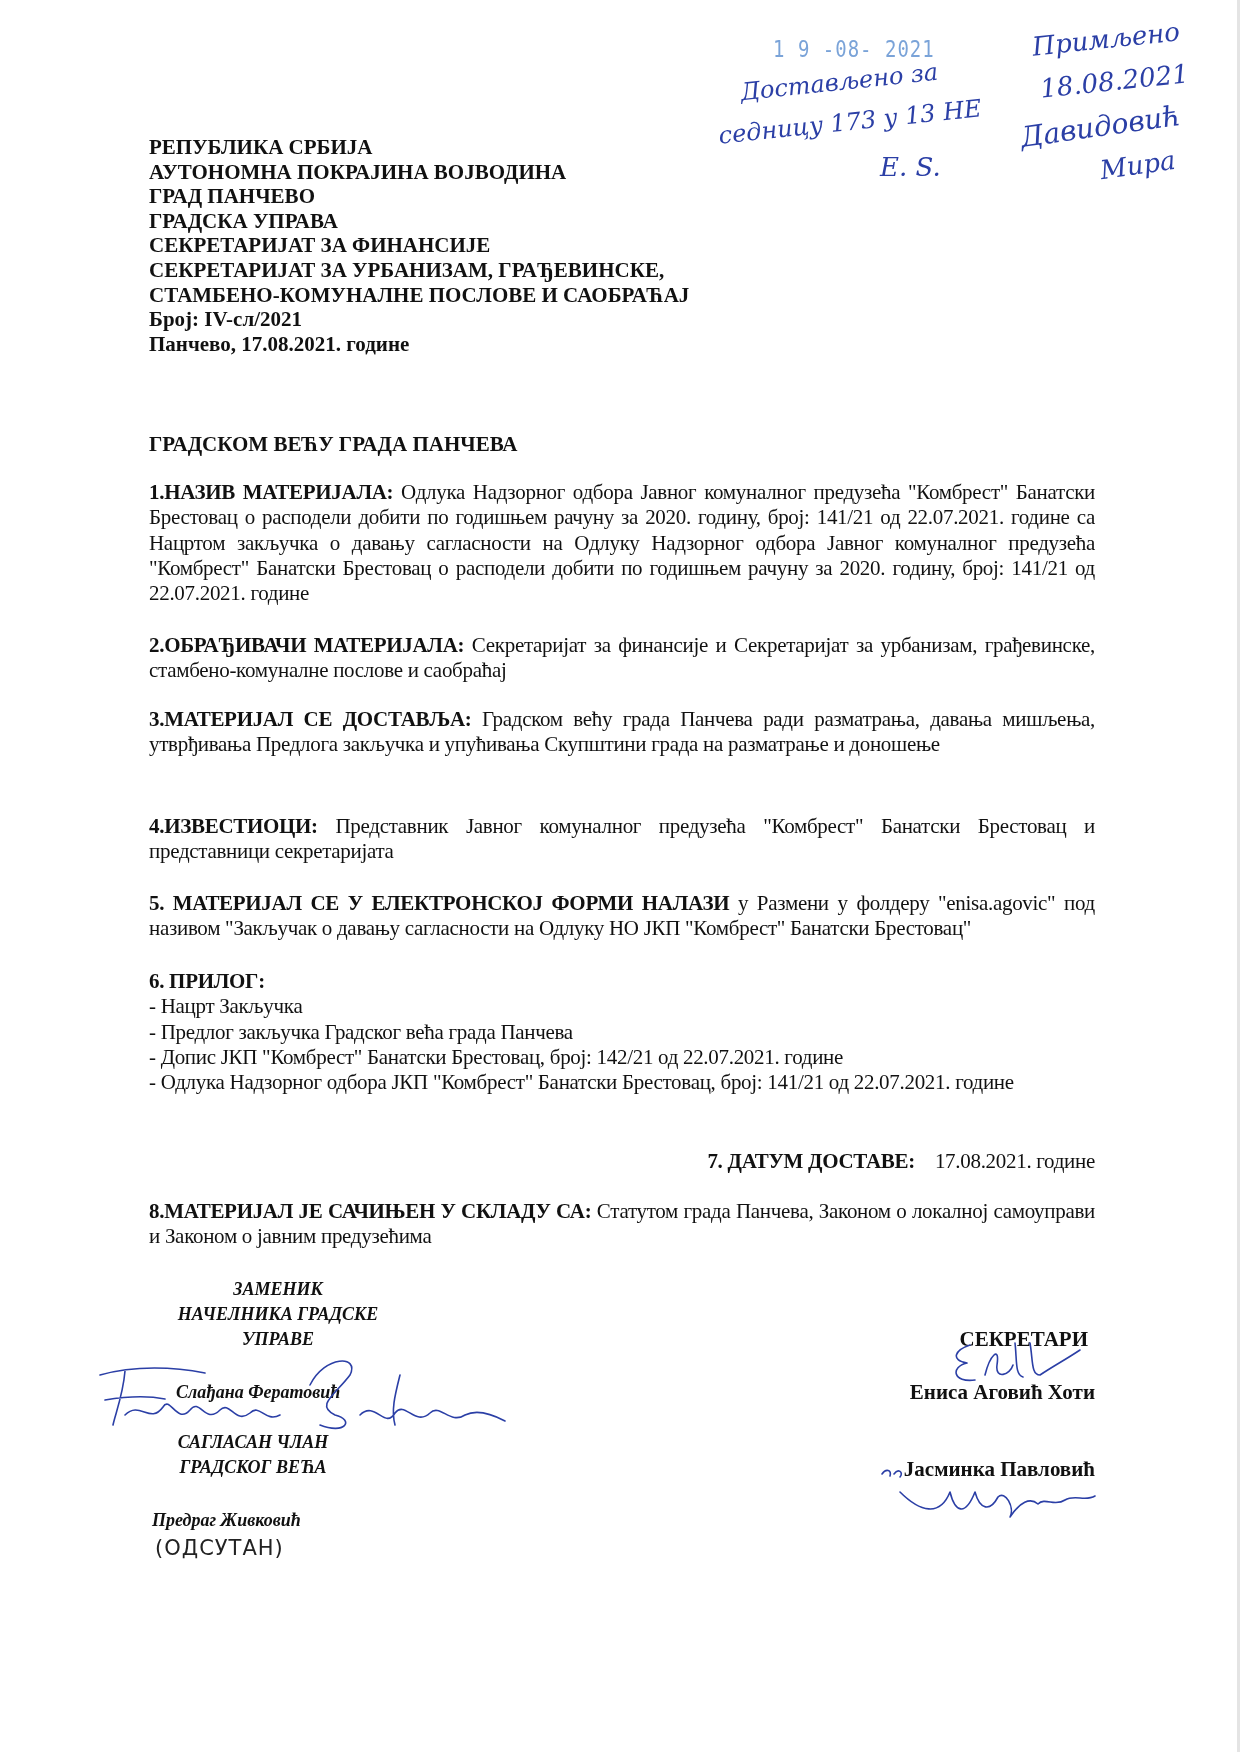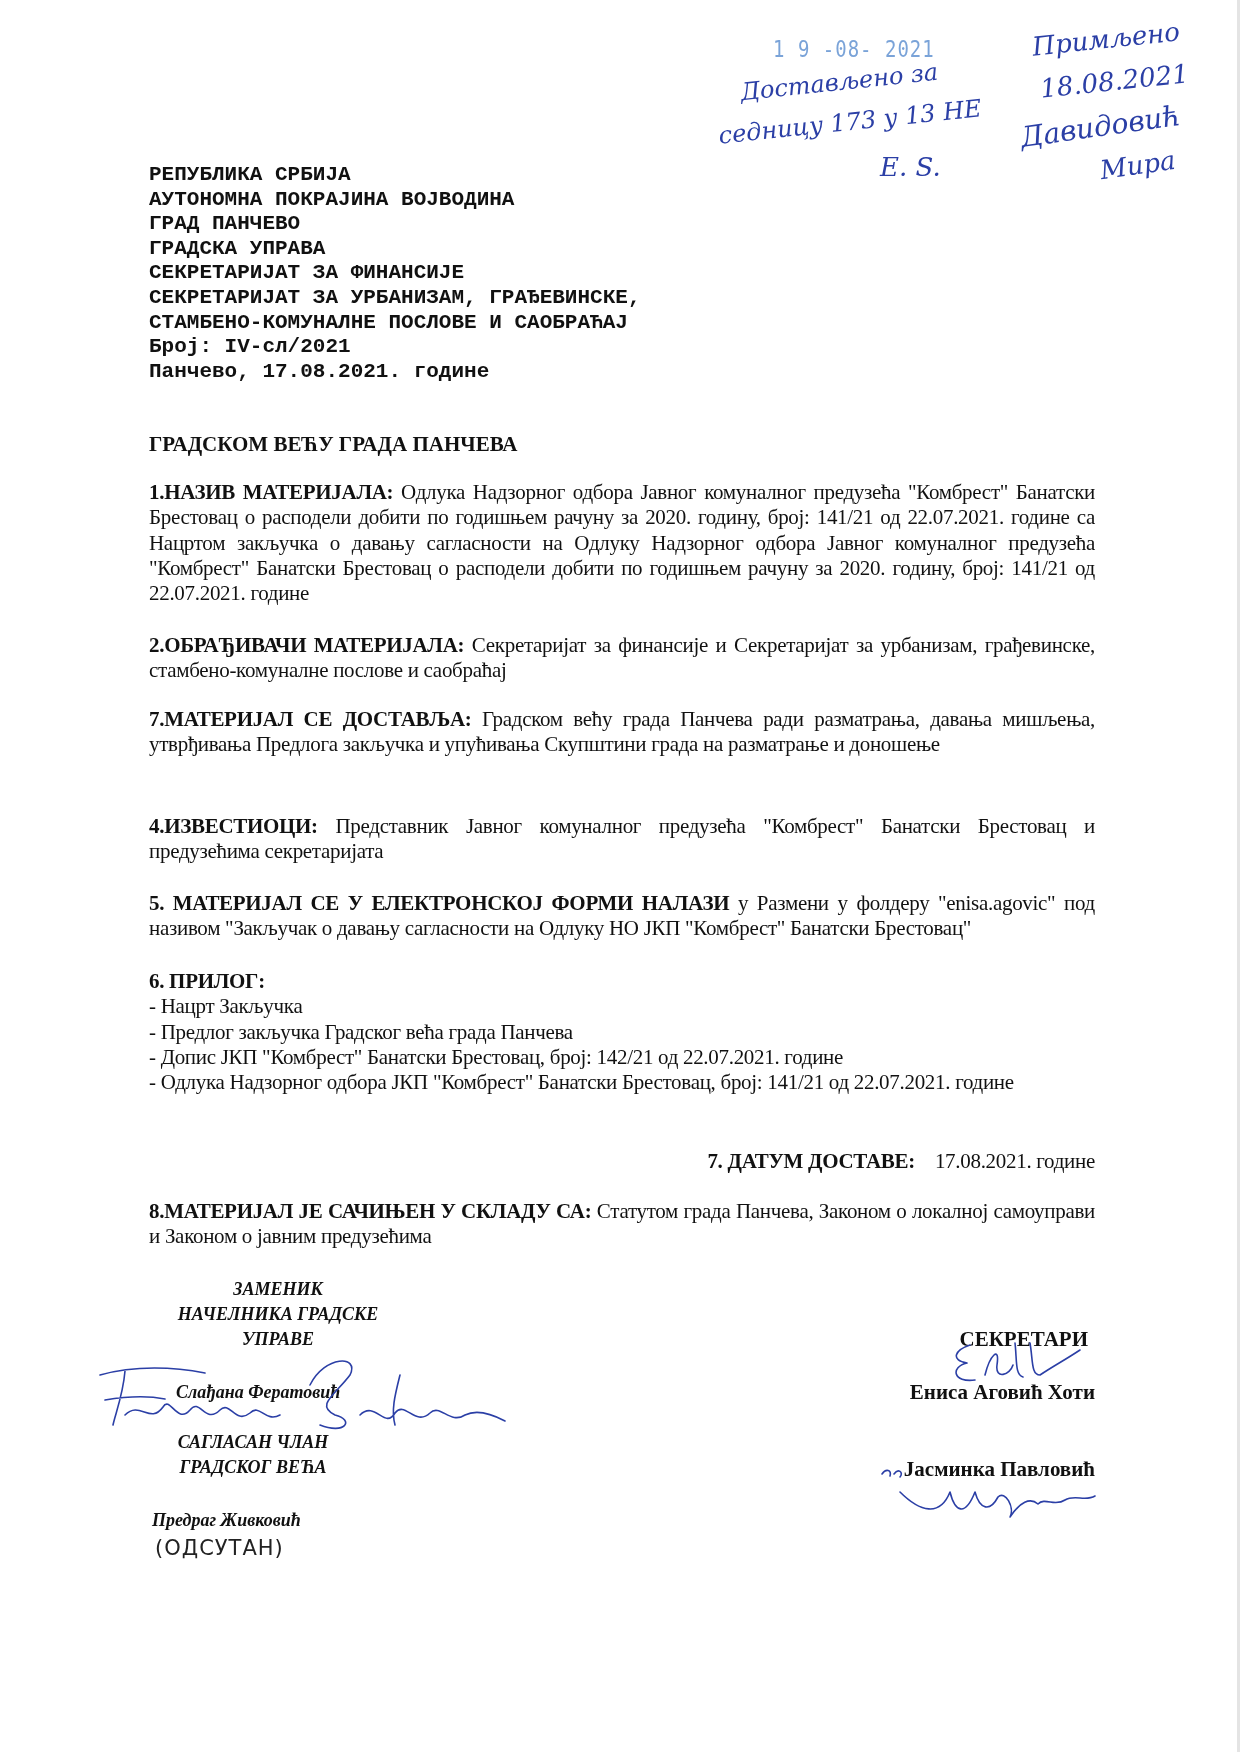--- a/index.html
+++ b/index.html
@@ -30,21 +30,21 @@
 
 <div class="abs hand" style="left:740px; top:68px; font-size:24px; transform:rotate(-6deg);">Достављено за</div>
 <div class="abs hand" style="left:718px; top:108px; font-size:24px; transform:rotate(-6deg);">седницу 173 у 13 НЕ</div>
 <div class="abs hand" style="left:880px; top:152px; font-size:26px;">Е. S.</div>
 
 <div class="abs hand" style="left:1032px; top:24px; font-size:26px; transform:rotate(-6deg);">Примљено</div>
 <div class="abs hand" style="left:1040px; top:66px; font-size:26px; transform:rotate(-6deg);">18.08.2021</div>
 <div class="abs hand" style="left:1020px; top:110px; font-size:28px; transform:rotate(-8deg);">Давидовић</div>
 <div class="abs hand" style="left:1100px; top:150px; font-size:26px; transform:rotate(-8deg);">Мира</div>
 
-<div class="abs hdr" style="left:149px; top:163px;font-family:Liberation Mono, monospace;">
+<div class="abs hdr" style="left:149px; top:135px;">
   <div>РЕПУБЛИКА СРБИЈА</div>
   <div>АУТОНОМНА ПОКРАЈИНА ВОЈВОДИНА</div>
   <div>ГРАД ПАНЧЕВО</div>
   <div>ГРАДСКА УПРАВА</div>
   <div>СЕКРЕТАРИЈАТ ЗА ФИНАНСИЈЕ</div>
   <div>СЕКРЕТАРИЈАТ ЗА УРБАНИЗАМ, ГРАЂЕВИНСКЕ,</div>
   <div>СТАМБЕНО-КОМУНАЛНЕ ПОСЛОВЕ И САОБРАЋАЈ</div>
   <div>Број: IV-сл/2021</div>
   <div>Панчево, 17.08.2021. године</div>
 </div>
@@ -53,25 +53,25 @@
 
 <div class="para" style="top:480px;">
   <b>1.НАЗИВ МАТЕРИЈАЛА:</b><span> Одлука Надзорног одбора Јавног комуналног предузећа "Комбрест" Банатски Брестовац о расподели добити по годишњем рачуну за 2020. годину, број: 141/21 од 22.07.2021. године са Нацртом закључка о давању сагласности на Одлуку Надзорног одбора Јавног комуналног предузећа "Комбрест" Банатски Брестовац о расподели добити по годишњем рачуну за 2020. годину, број: 141/21 од 22.07.2021. године</span>
 </div>
 
 <div class="para" style="top:633px;">
   <b>2.ОБРАЂИВАЧИ МАТЕРИЈАЛА:</b><span> Секретаријат за финансије и Секретаријат за урбанизам, грађевинске, стамбено-комуналне послове и саобраћај</span>
 </div>
 
 <div class="para" style="top:707px;">
-  <b>7.МАТЕРИЈАЛ СЕ ДОСТАВЉА:</b><span> Градском већу града Панчева ради разматрања, давања мишљења, утврђивања Предлога закључка и упућивања Скупштини града на разматрање и доношење</span>
+  <b>3.МАТЕРИЈАЛ СЕ ДОСТАВЉА:</b><span> Градском већу града Панчева ради разматрања, давања мишљења, утврђивања Предлога закључка и упућивања Скупштини града на разматрање и доношење</span>
 </div>
 
 <div class="para" style="top:814px;">
-  <b>4.ИЗВЕСТИОЦИ:</b><span> Представник Јавног комуналног предузећа "Комбрест" Банатски Брестовац и предузећима секретаријата</span>
+  <b>4.ИЗВЕСТИОЦИ:</b><span> Представник Јавног комуналног предузећа "Комбрест" Банатски Брестовац и представници секретаријата</span>
 </div>
 
 <div class="para" style="top:891px;">
   <b>5. МАТЕРИЈАЛ СЕ У ЕЛЕКТРОНСКОЈ ФОРМИ НАЛАЗИ</b><span> у Размени у фолдеру "enisa.agovic" под називом "Закључак о давању сагласности на Одлуку НО ЈКП "Комбрест" Банатски Брестовац"</span>
 </div>
 
 <div class="para" style="top:969px; text-align:left;">
   <b class="list-line">6. ПРИЛОГ:</b>
   <span class="list-line">- Нацрт Закључка</span>
   <span class="list-line">- Предлог закључка Градског већа града Панчева</span>

